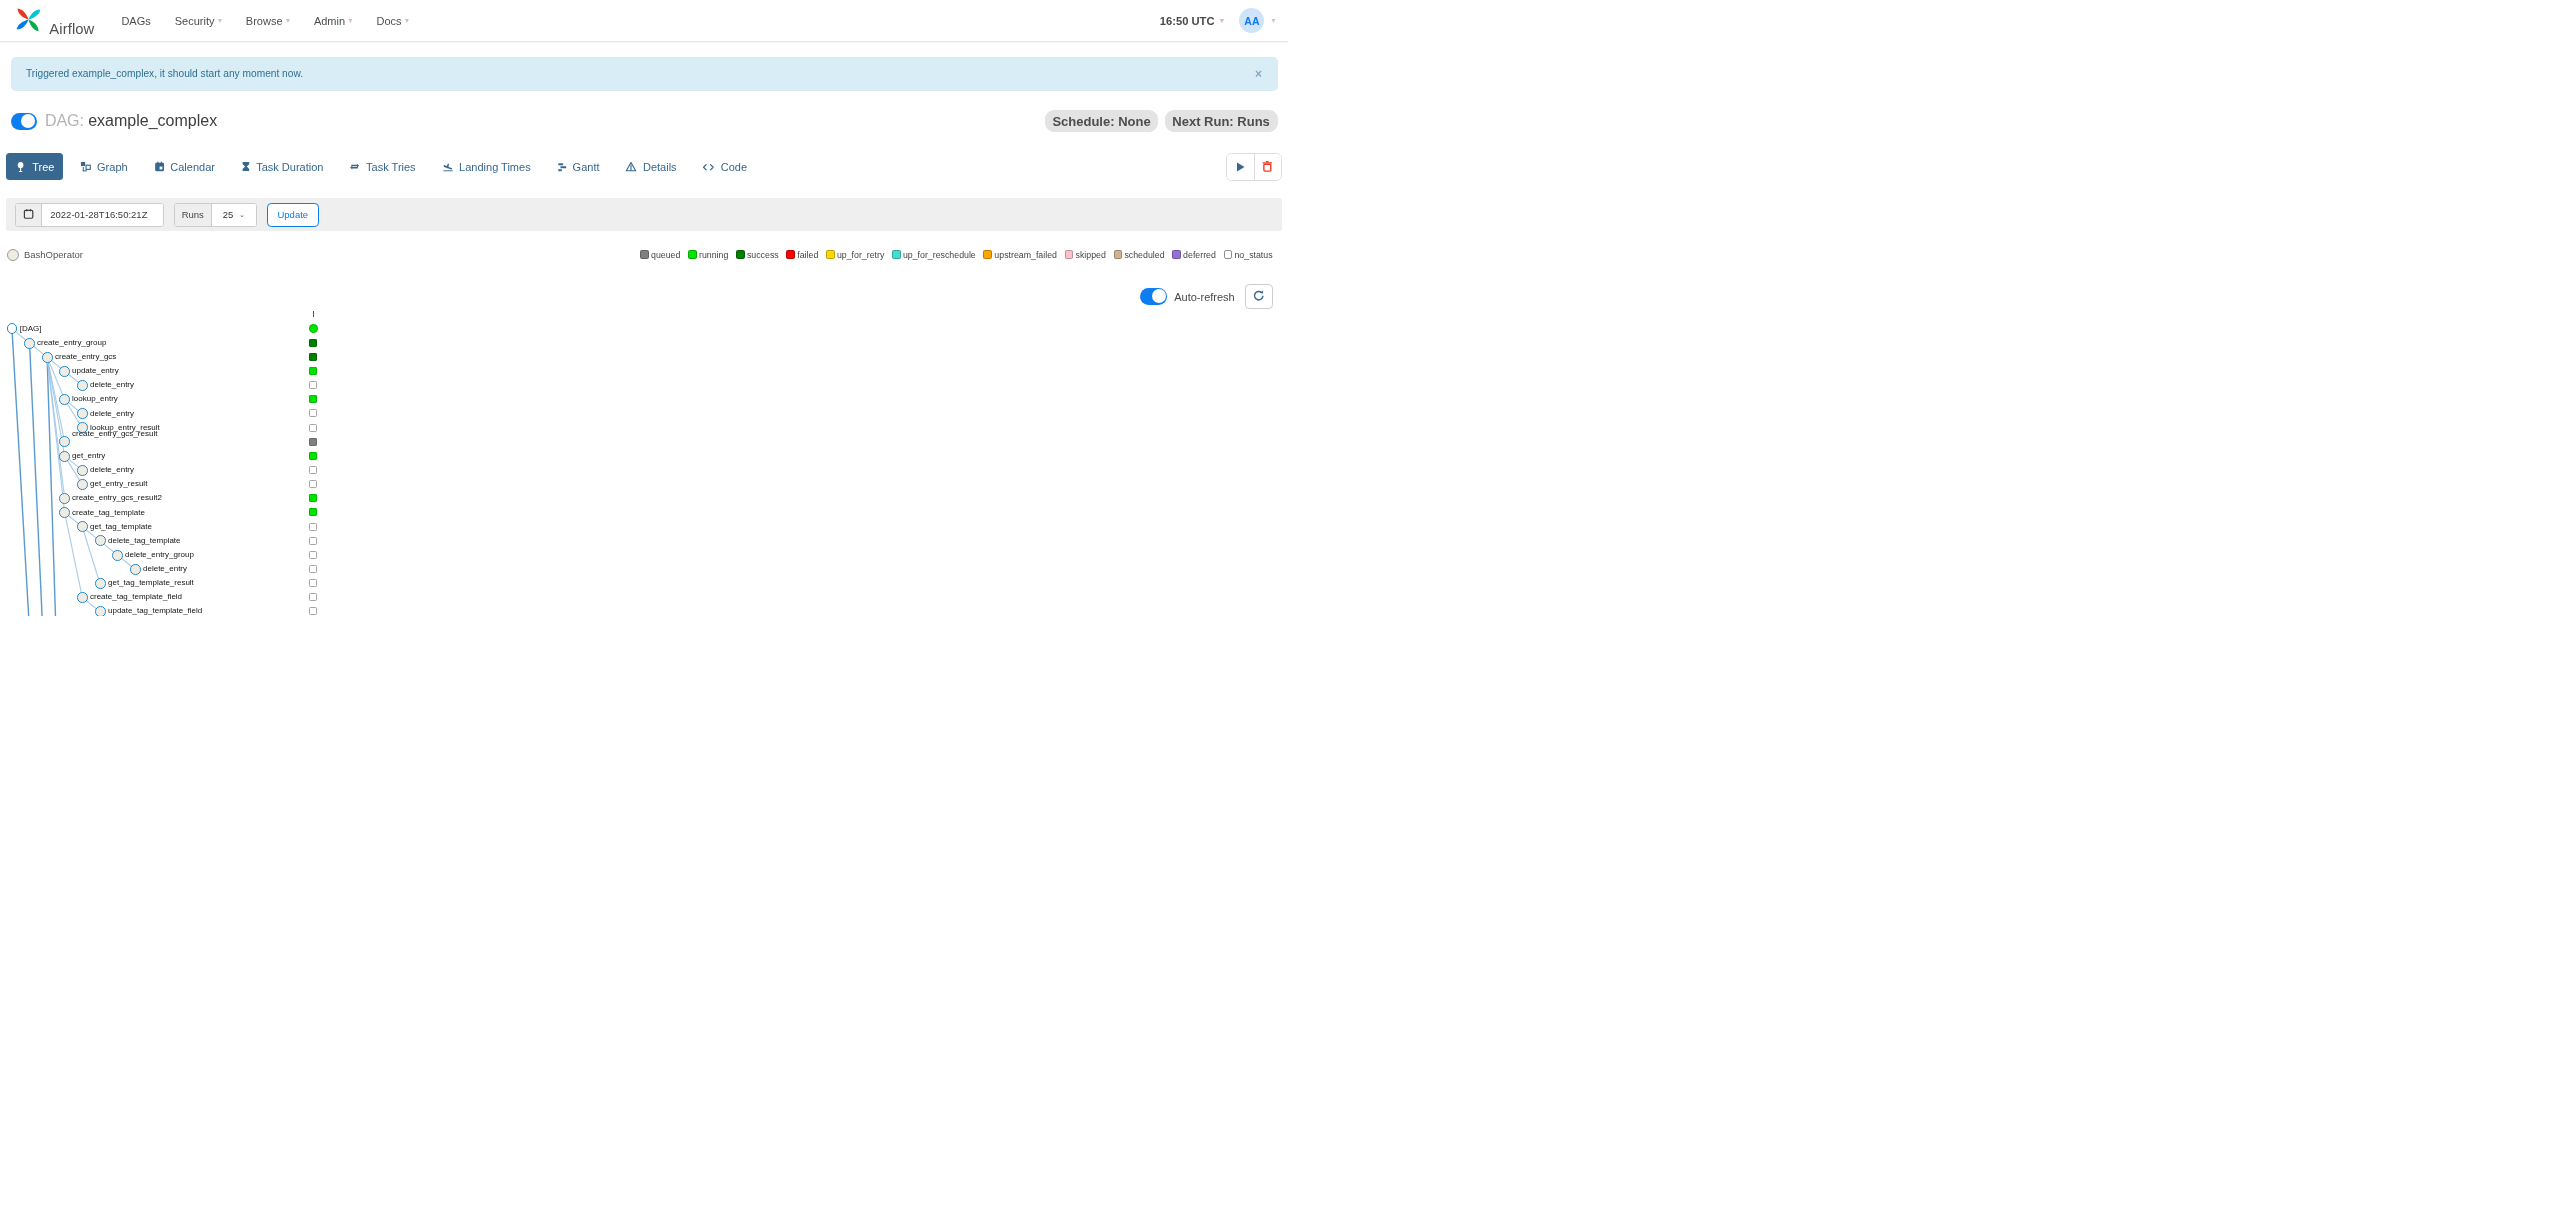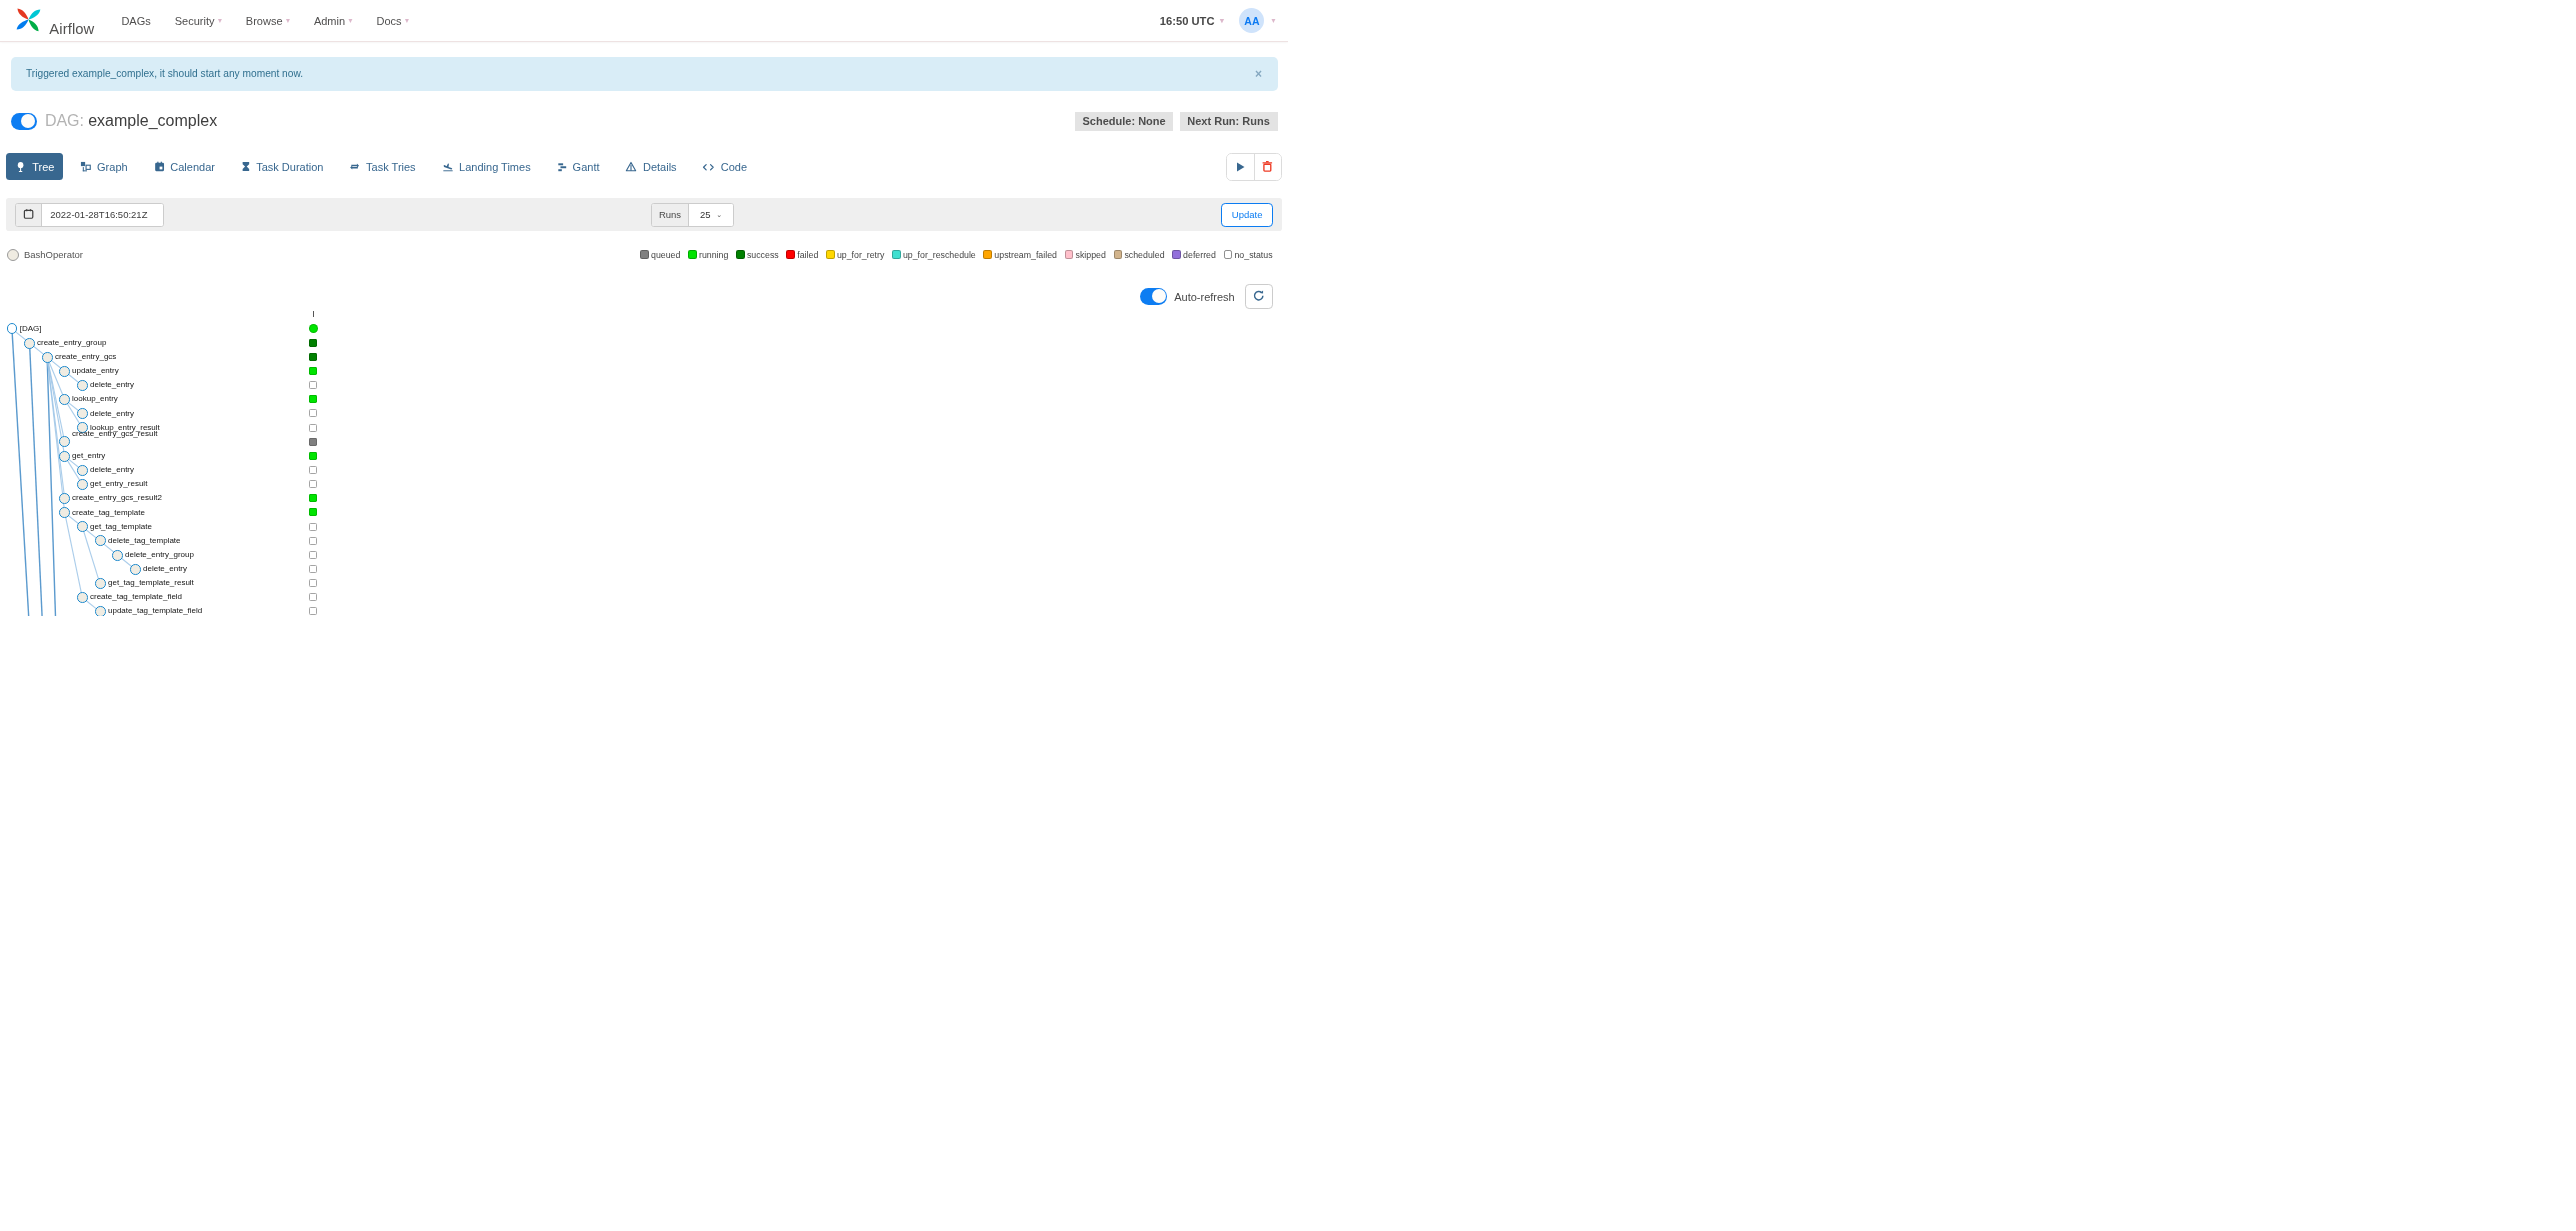--- a/index.html
+++ b/index.html
@@ -29,36 +29,36 @@
   .alert-close{ margin-left:auto; color:#85a8c0; font-weight:bold; font-size:12px; cursor:pointer;}
 
   
   .dag-header{ display:flex; align-items:center; padding:0 10.5px; margin-top:18.3px; height:24px;}
   .switch{ width:26px; height:17px; border-radius:8.4px; background:#0d7df2; position:relative; cursor:pointer; flex:none;}
   .switch .knob{ position:absolute; right:1.4px; top:1.4px; width:14px; height:14px; border-radius:50%; background:#fdfcfa;}
   .dag-title{ margin-left:8.4px; font-size:16px; }
   .dag-title .muted{ color:#b3b3b3; }
   .dag-title .name{ color:#3e3e3e; margin-left:4.2px;}
   .badges{ margin-left:auto; display:flex; gap:6.3px;}
-  .badge{ background:#e3e3e3; border-radius:0; padding:3.5px 7.7px; font-size:11px; font-weight:bold; color:#4d4d4d;}
+  .badge{ background:#e3e3e3; border-radius:9px; padding:3.5px 7.7px; font-size:13px; font-weight:bold; color:#4d4d4d;}
 
   
   .tabs-row{ display:flex; align-items:center; padding:0 6.3px; margin-top:19.7px;}
   .tabs{ display:flex; align-items:center; gap:7.7px;}
   .tab{ display:flex; align-items:center; gap:5.6px; color:#38678f; font-size:11px;
     padding:6.3px 9.1px; border-radius:3.5px; cursor:pointer; height:27px;}
   .tab.active{ background:#38678f; color:#fff; }
   .tab svg{ flex:none; }
   .dag-actions{ margin-left:auto; display:flex; border:0.7px solid #dcdcdc; border-radius:5.6px; overflow:hidden;}
   .action-btn{ width:27px; height:26px; background:#fff; display:flex; align-items:center; justify-content:center; cursor:pointer;}
   .action-btn + .action-btn{ border-left:0.7px solid #dcdcdc; }
 
   
   .filter-bar{ position:absolute; left:6.3px; right:6.3px; top:198px; height:33px; background:#efefef;
-    border-radius:2.8px; display:flex; align-items:center; padding:0 8.4px; gap:9.8px;justify-content:space-between;}
+    border-radius:2.8px; display:flex; align-items:center; padding:0 8.4px; gap:9.8px;}
   .input-group{ display:flex; height:24px; border-radius:2.8px; overflow:hidden; border:0.7px solid #ccc; background:#fff;}
   .addon{ background:#eee; border-right:0.7px solid #ccc; display:flex; align-items:center; justify-content:center;
     padding:0 7px; color:#494949; font-size:9.5px;}
   .date-input{ border:none; outline:none; width:121px; padding:0 8.4px; font-size:9.5px; color:#3c3c3c;
     font-family:"Liberation Sans",sans-serif;}
   .select-box{ width:44px; display:flex; align-items:center; justify-content:center; gap:5.6px; font-size:9.5px; color:#333;
     background:#fff; cursor:pointer;}
   .select-caret{ color:#555; font-size:7px;}
   .update-btn{ height:24px; padding:0 9.8px; background:#fff; color:#0b7cf2; border:1.1px solid #0b7cf2;
     border-radius:4.2px; font-size:9.5px; cursor:pointer; font-family:"Liberation Sans",sans-serif;}

